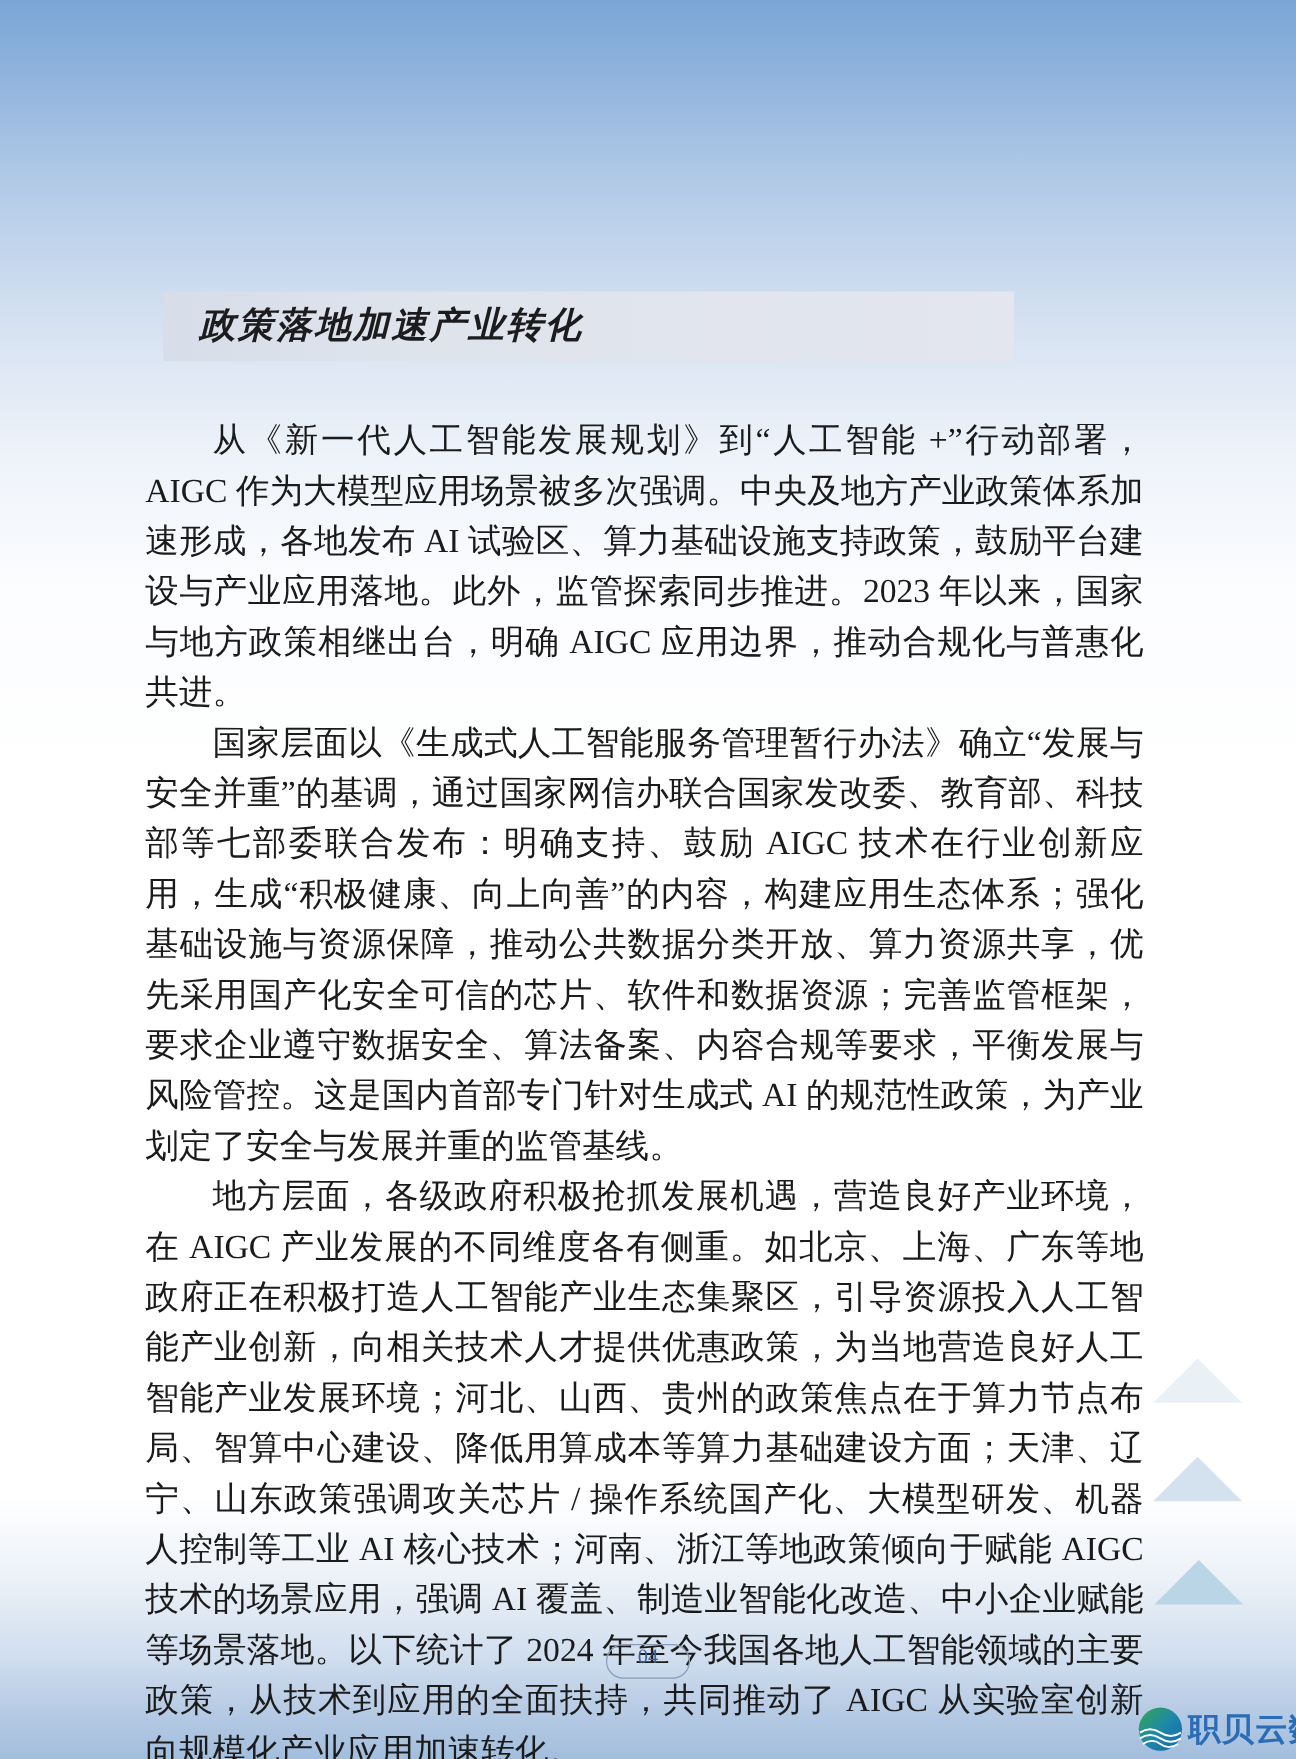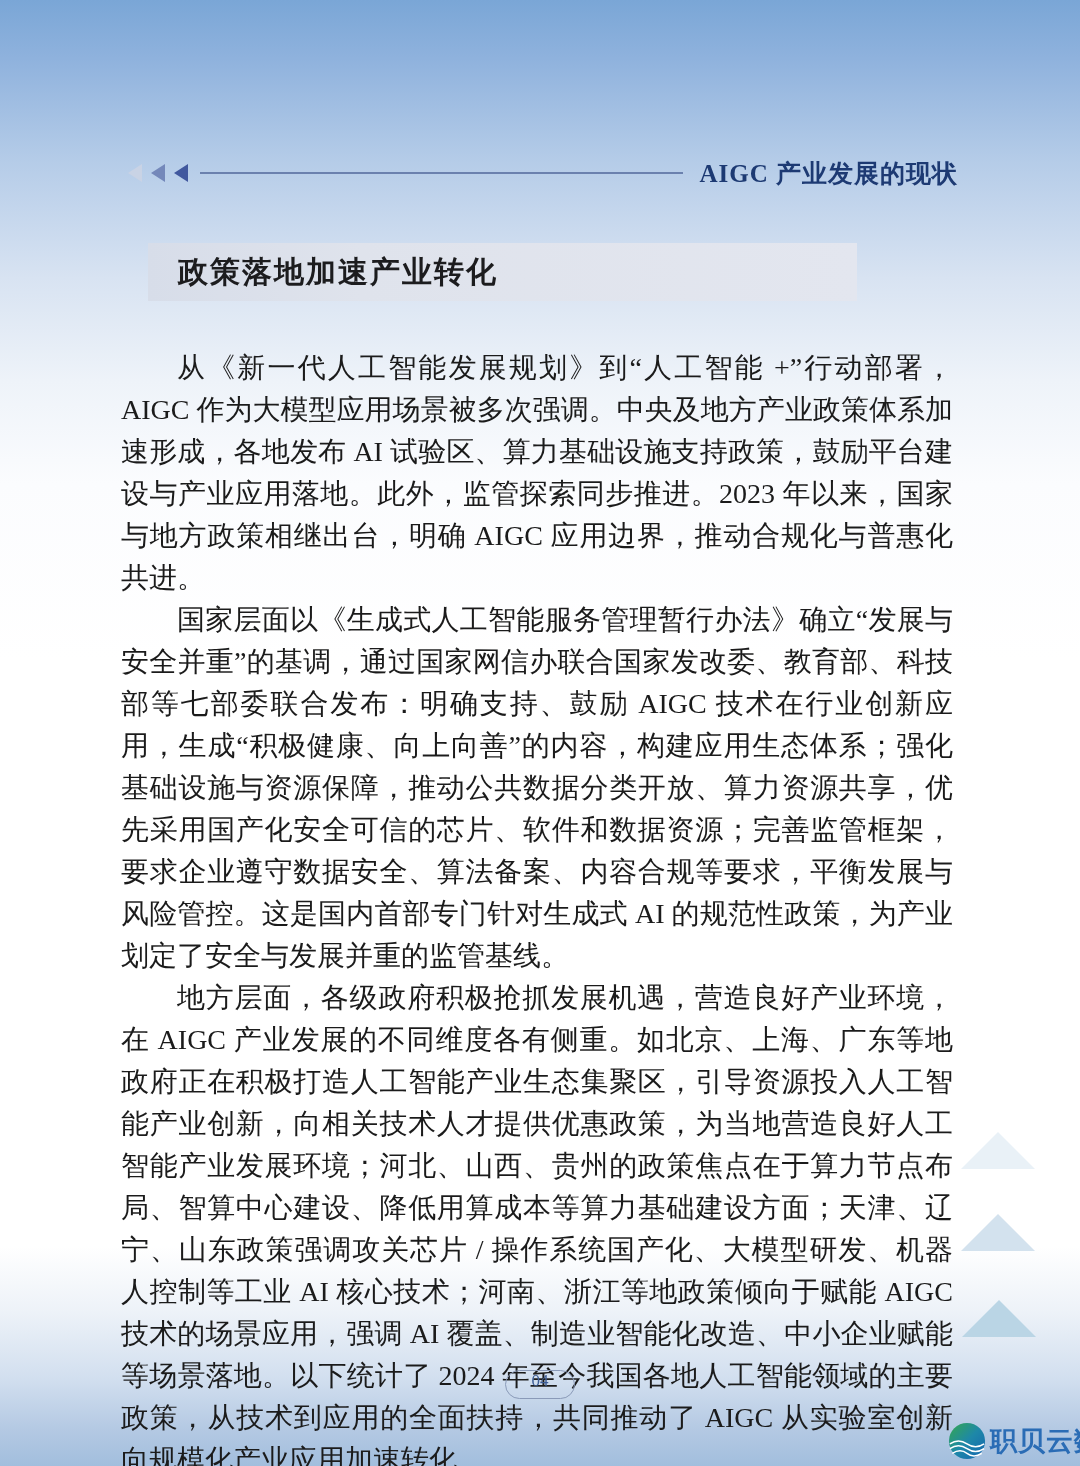--- a/index.html
+++ b/index.html
@@ -58,25 +58,26 @@
     font-weight: bold;
     font-size: 25px;
     letter-spacing: 1px;
     color: #1d3a73;
     white-space: nowrap;
   }
 
   
   .section-bar {
     position: absolute;
-    left: 148px;
+    left: 136px;
     top: 243px;
     width: 709px;
     height: 58px;
     background: linear-gradient(90deg, #d7dde9 0%, #dfe3ec 30%, #e3e6ef 100%);
+    font-style: italic;
   }
   .section-title {
     font-family: "Liberation Sans", "DejaVu Sans", sans-serif;
     font-weight: bold;
     font-size: 30px;
     letter-spacing: 2px;
     color: #1c1c1e;
     line-height: 58px;
     padding-left: 30px;
   }
@@ -141,29 +142,20 @@
     color: #2a6cb5;
     margin-left: 4px;
     white-space: nowrap;
   }
 </style>
 </head>
 <body>
 
 <div class="page">
 
-  <div class="header-row">
-    <div class="arrows">
-      <span class="tri-left tri-light"></span>
-      <span class="tri-left tri-mid"></span>
-      <span class="tri-left tri-dark"></span>
-    </div>
-    <div class="hline"></div>
-    <div class="header-title">AIGC 产业发展的现状</div>
-  </div>
 
   <div class="section-bar">
     <div class="section-title">政策落地加速产业转化</div>
   </div>
 
   <div class="body-text">
     <p>从《新一代人工智能发展规划》到“人工智能 +”行动部署，AIGC 作为大模型应用场景被多次强调。中央及地方产业政策体系加速形成，各地发布 AI 试验区、算力基础设施支持政策，鼓励平台建设与产业应用落地。此外，监管探索同步推进。2023 年以来，国家与地方政策相继出台，明确 AIGC 应用边界，推动合规化与普惠化共进。</p>
     <p>国家层面以《生成式人工智能服务管理暂行办法》确立“发展与安全并重”的基调，通过国家网信办联合国家发改委、教育部、科技部等七部委联合发布：明确支持、鼓励 AIGC 技术在行业创新应用，生成“积极健康、向上向善”的内容，构建应用生态体系；强化基础设施与资源保障，推动公共数据分类开放、算力资源共享，优先采用国产化安全可信的芯片、软件和数据资源；完善监管框架，要求企业遵守数据安全、算法备案、内容合规等要求，平衡发展与风险管控。这是国内首部专门针对生成式 AI 的规范性政策，为产业划定了安全与发展并重的监管基线。</p>
     <p>地方层面，各级政府积极抢抓发展机遇，营造良好产业环境，在 AIGC 产业发展的不同维度各有侧重。如北京、上海、广东等地政府正在积极打造人工智能产业生态集聚区，引导资源投入人工智能产业创新，向相关技术人才提供优惠政策，为当地营造良好人工智能产业发展环境；河北、山西、贵州的政策焦点在于算力节点布局、智算中心建设、降低用算成本等算力基础建设方面；天津、辽宁、山东政策强调攻关芯片 / 操作系统国产化、大模型研发、机器人控制等工业 AI 核心技术；河南、浙江等地政策倾向于赋能 AIGC 技术的场景应用，强调 AI 覆盖、制造业智能化改造、中小企业赋能等场景落地。以下统计了 2024 年至今我国各地人工智能领域的主要政策，从技术到应用的全面扶持，共同推动了 AIGC 从实验室创新向规模化产业应用加速转化。</p>
   </div>

